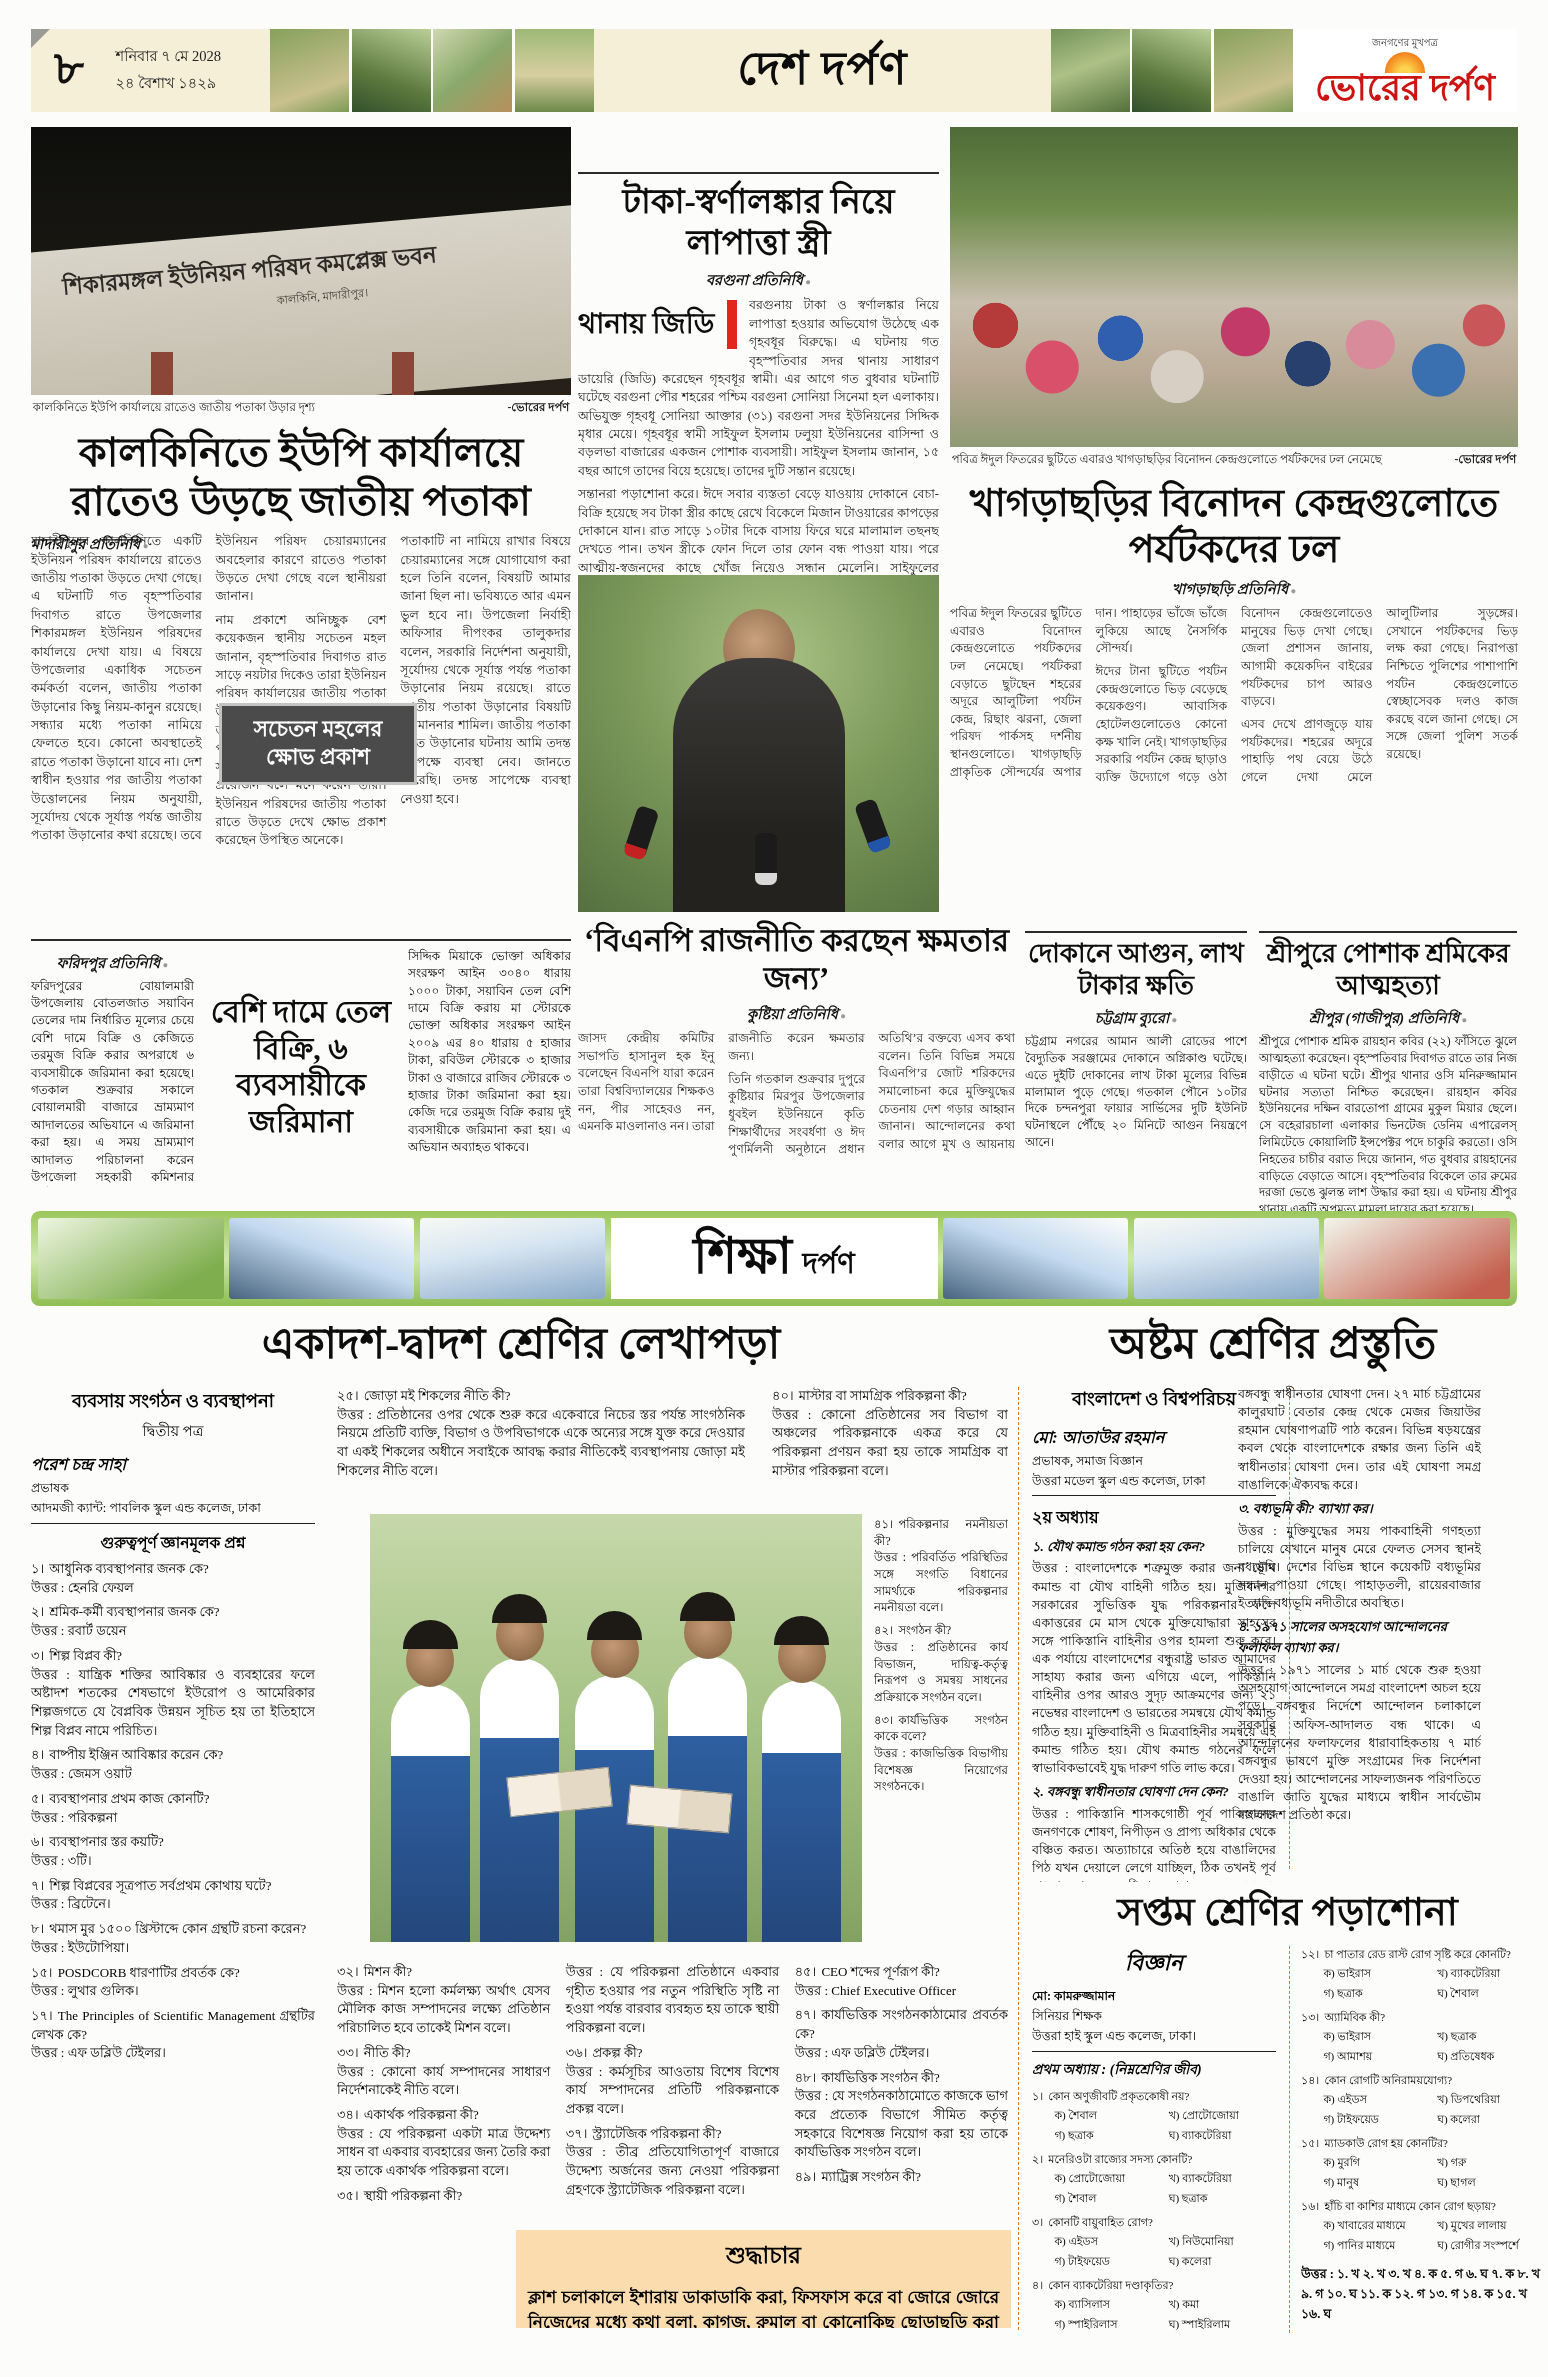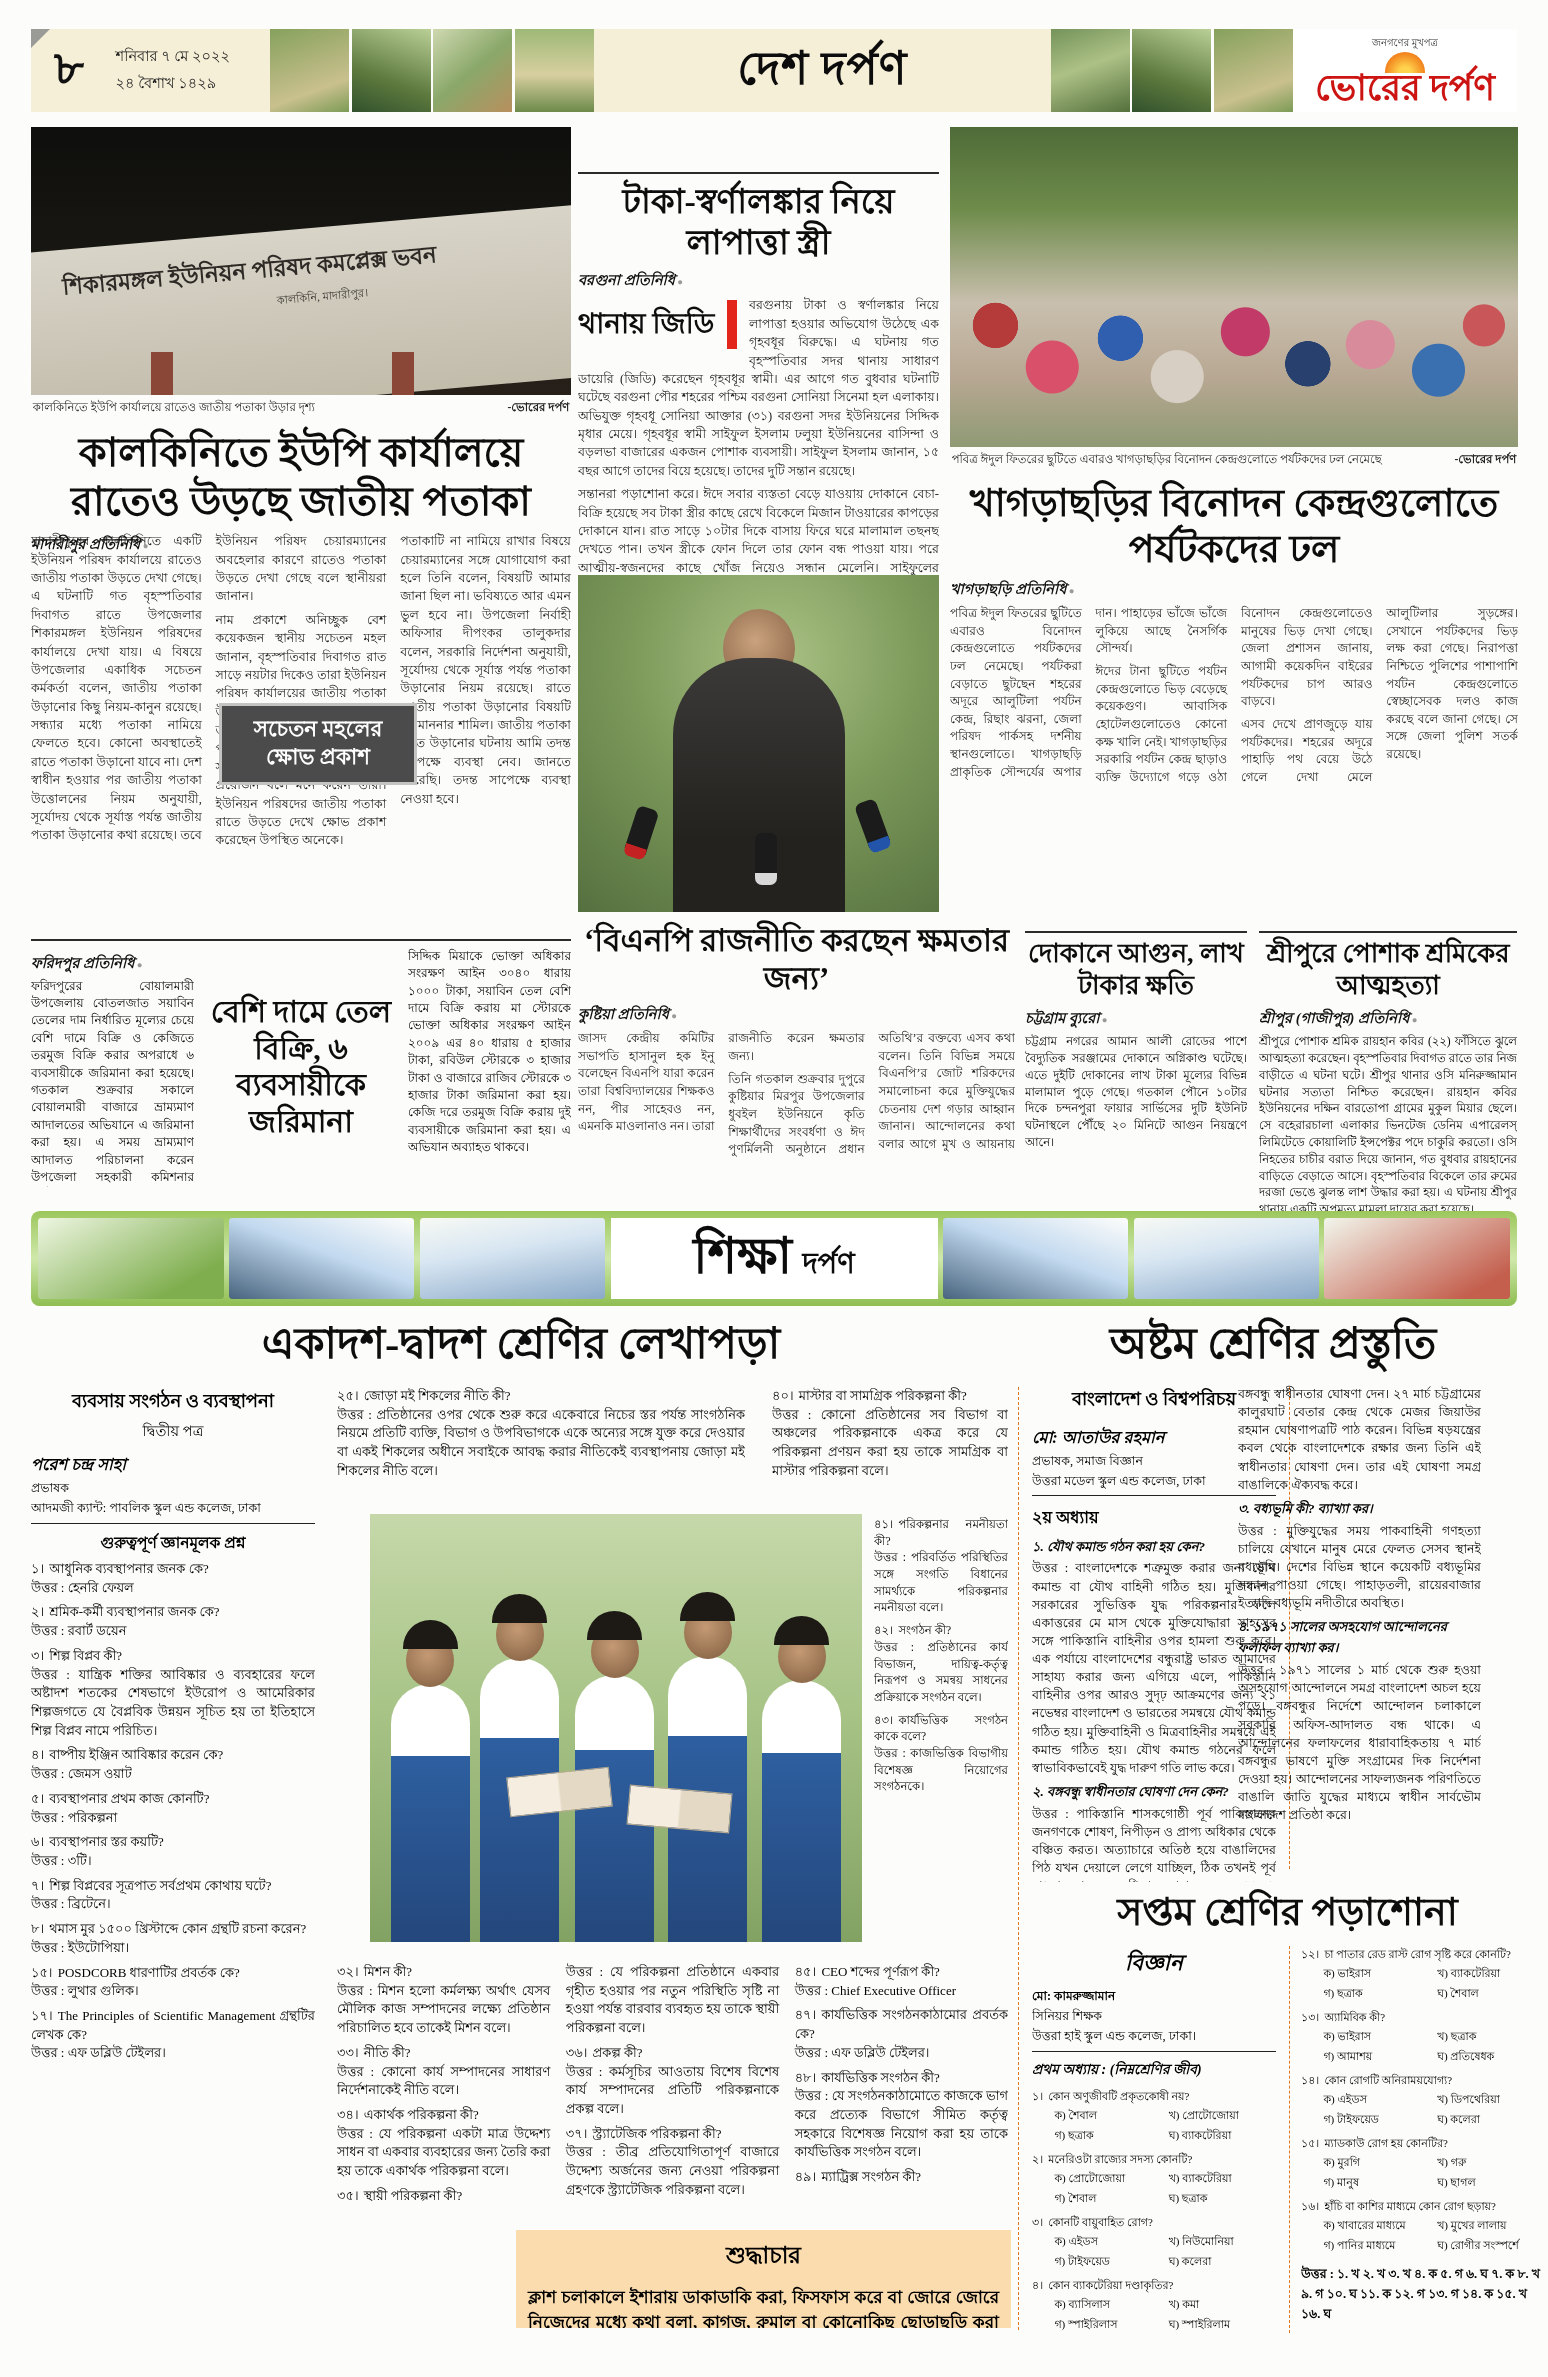--- a/index.html
+++ b/index.html
@@ -22,21 +22,21 @@
   .t5{background:linear-gradient(160deg,#74935a,#adc186 45%,#54703c);}
   .mh-title { flex:1; background:#f6efd7; display:flex; align-items:center; justify-content:center; }
   .mh-title span { font-size:46px; font-weight:bold; color:#0c0c0c; letter-spacing:0.9px; }
   .mh-logo { width:224px; background:#ffffff; display:flex; flex-direction:column; align-items:center; justify-content:center; position:relative; }
   .mh-tagline { font-size:10px; color:#333; }
   .sun { width:40px; height:20.6px; border-radius:40px 40px 0 0; background:radial-gradient(circle at 50% 100%,#ffd34d 20%,#f2821c 70%); margin-bottom:-3.4px; }
   .mh-logoname { font-size:36px; font-weight:bold; color:#cc1512; line-height:1; }
 
   
   .headline { font-weight:bold; color:#0d0d0d; text-align:center; line-height:1.22; }
-  .byline { font-weight:bold; font-style:italic; font-size:14.6px; color:#111; margin:5.2px 0 3.4px 0; }
+  .byline { font-weight:bold; font-style:italic; font-size:14.6px; color:#111; margin:5.2px 0 3.4px 0;text-align:center; }
   .byline::after { content:" \25CF"; color:#9a9a9a; font-size:9.5px; }
   .body-text { font-size:12.5px; line-height:1.47; text-align:justify; color:#1c1c1c; }
   .body-text p { margin-bottom:5.2px; }
   .caption { display:flex; justify-content:space-between; font-size:11.6px; color:#222; padding:4.3px 1.7px; }
   .caption .credit { white-space:nowrap; font-weight:bold; }
   .cols3 { column-count:3; column-gap:13.8px; }
   .cols4 { column-count:4; column-gap:13.8px; }
   .clip { overflow:hidden; }
 
   
@@ -169,21 +169,21 @@
 <body>
 
 <div class="page">
 
   <header class="masthead">
     <div class="mh-pagenum">
       <div class="mh-fold"></div>
       <span>৮</span>
     </div>
     <div class="mh-date">
-      <div>শনিবার ৭ মে ২০২২</div>
+      <div>শনিবার ৭ মে 2028</div>
       <div>২৪ বৈশাখ ১৪২৯</div>
     </div>
     <div class="strip">
       <div class="tile t1"></div>
       <div class="tile t2"></div>
       <div class="tile t3"></div>
       <div class="tile t4"></div>
     </div>
     <div class="mh-title">
       <span>দেশ দর্পণ</span>

